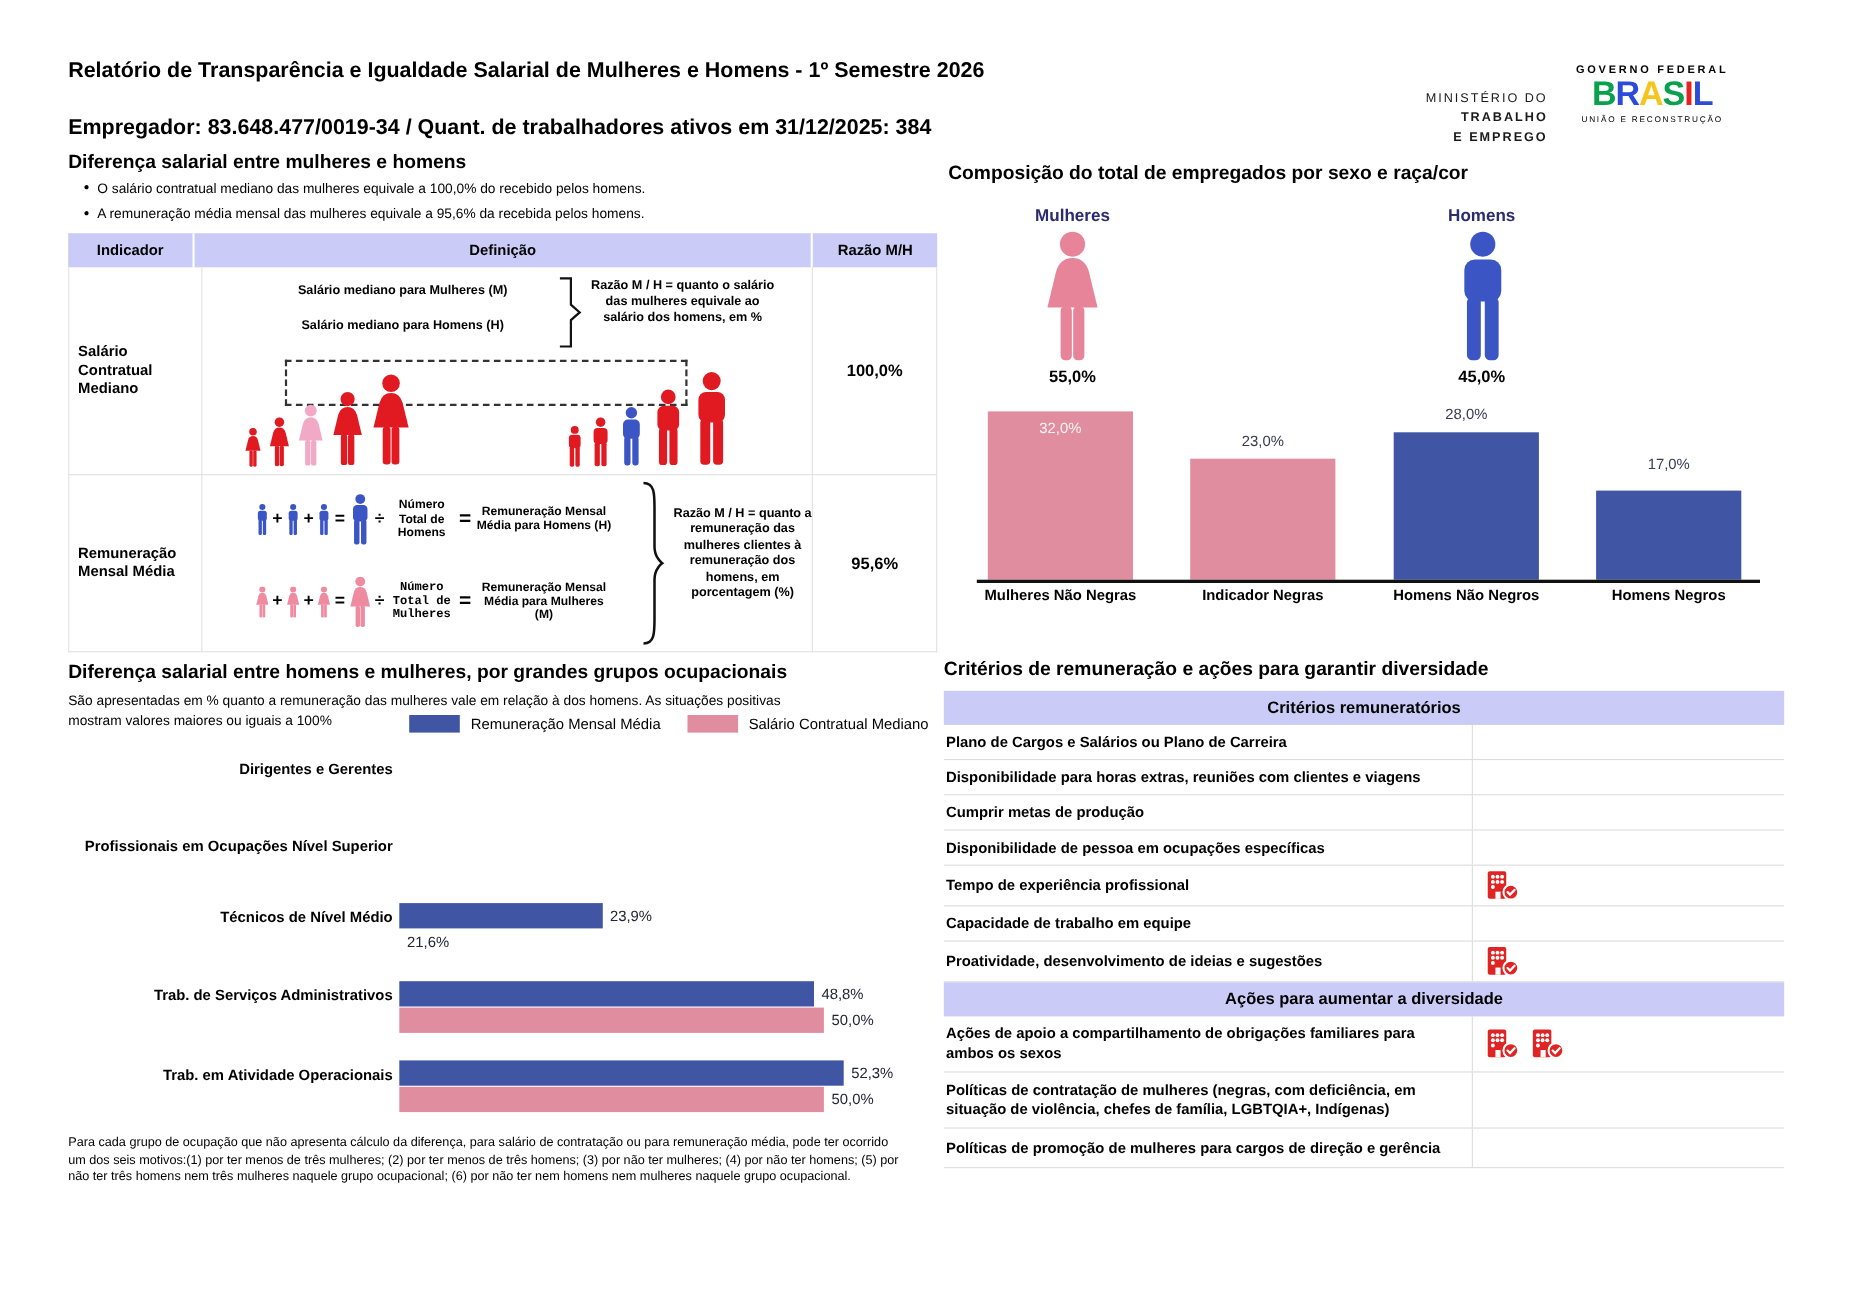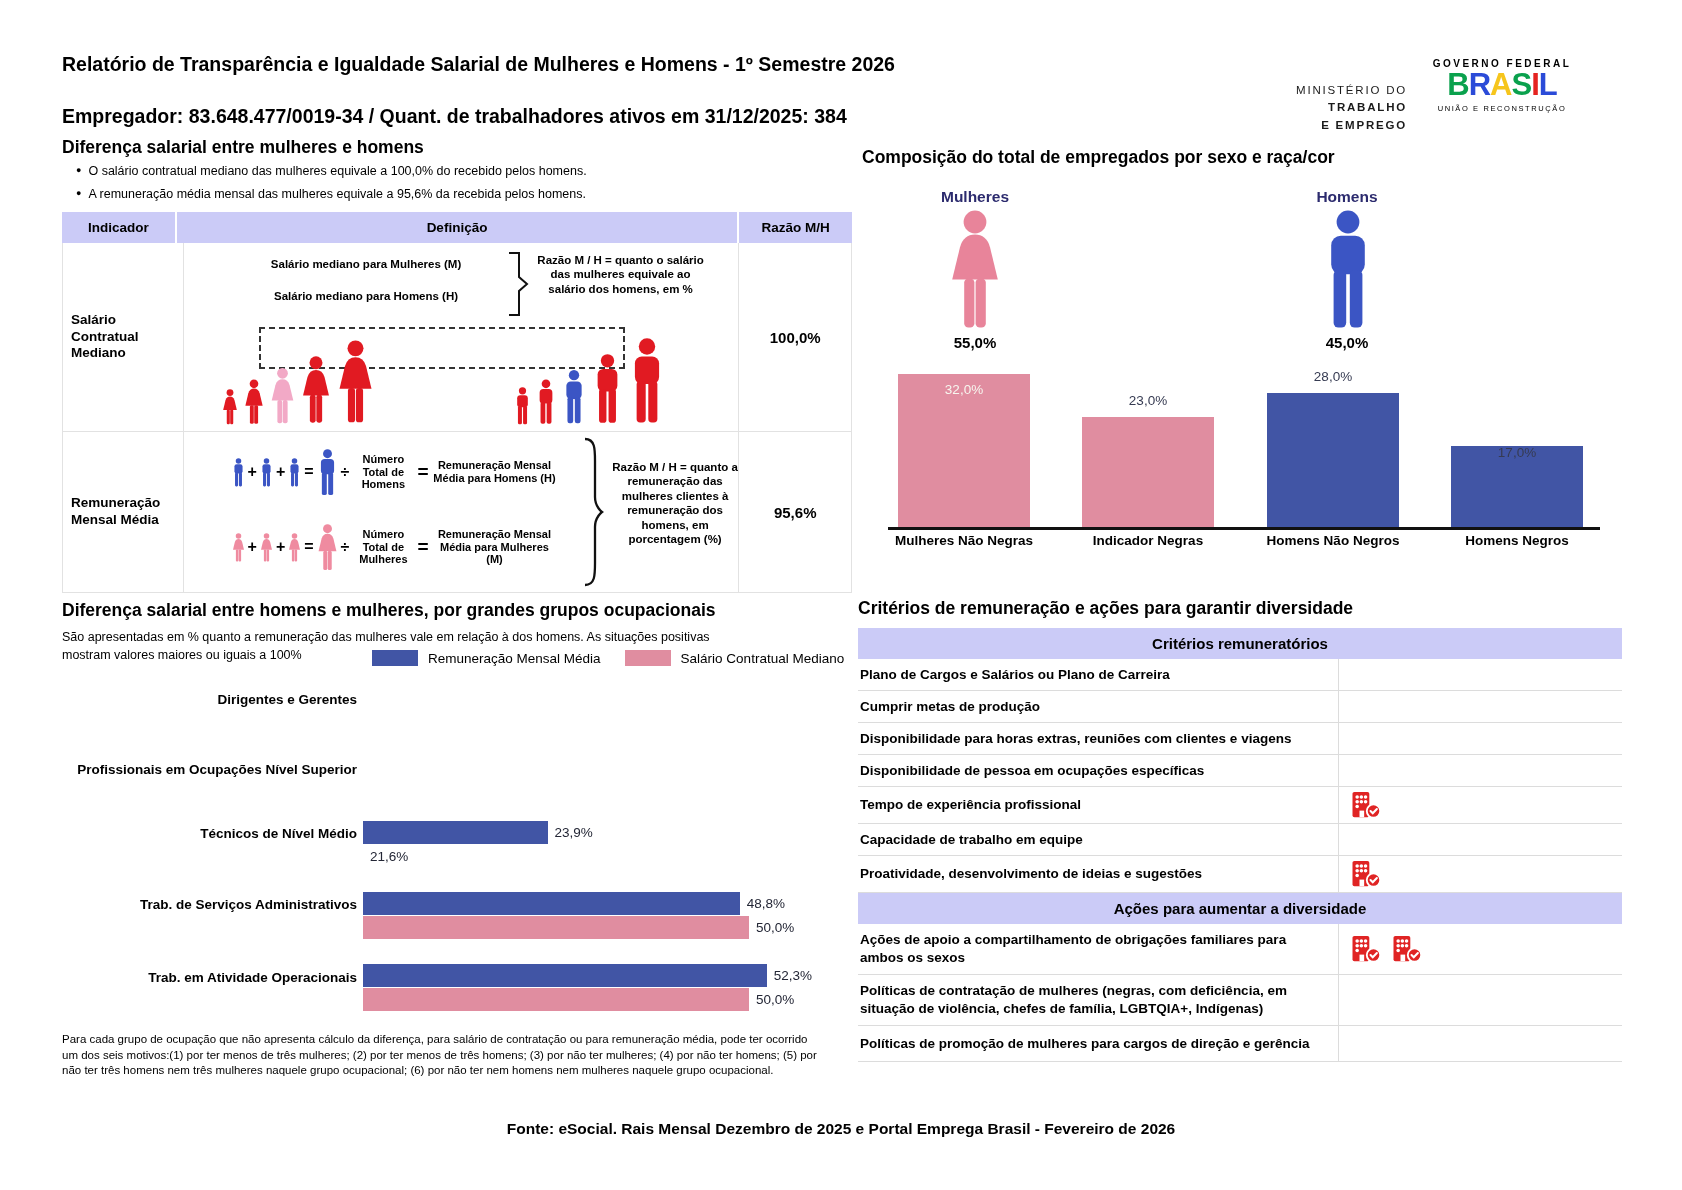--- a/index.html
+++ b/index.html
@@ -218,21 +218,21 @@
             </svg>
           <span class="op">+</span>
           <svg width="13" height="29">
               <use href="#woman" fill="#ef8ba0"></use>
             </svg>
           <span class="op">=</span>
           <svg width="21" height="47">
               <use href="#woman" fill="#ef8ba0"></use>
             </svg>
           <span class="op">÷</span>
-          <span class="ftxt" style="width:62px;">Número Total de Mulheres</span>
+          <span class="ftxt" style="width:62px;font-family:Liberation Mono, monospace;">Número Total de Mulheres</span>
           <span class="eq">=</span>
           <span class="ftxt" style="width:126px;">Remuneração Mensal Média para Mulheres (M)</span>
         </div>
         <svg class="brace-svg" style="left:396px;top:5px;" width="26" height="150">
           <path d="M5 2 C15 2 15 12 15 24 L15 60 C15 70 22 75 22 75 C22 75 15 80 15 90 L15 126 C15 138 15 148 5 148" stroke="#111" stroke-width="2.3" fill="none"></path>
         </svg>
         <div class="def-small" style="left:424px;top:28px;width:135px;">Razão M / H = quanto a remuneração das mulheres clientes à remuneração dos homens, em porcentagem (%)</div>
       </div>
       <div class="ind-cell ind-ratio c3w">95,6%</div>
     </div>
@@ -253,21 +253,21 @@
   <div class="abs gender-pct" style="left:1272px;top:334px;">45,0%</div>
 
   <div class="comp-bar pink" style="left: 898px; height: 152.96px; top: 374.04px;"></div>
   <div class="comp-bar pink" style="left: 1082px; height: 109.94px; top: 417.06px;"></div>
   <div class="comp-bar blue" style="left: 1267px; height: 133.84px; top: 393.16px;"></div>
   <div class="comp-bar blue" style="left: 1451px; height: 81.26px; top: 445.74px;"></div>
 
   <div class="comp-val inside" style="left: 898px; top: 382.04px;">32,0%</div>
   <div class="comp-val" style="left: 1082px; top: 393.06px;">23,0%</div>
   <div class="comp-val" style="left: 1267px; top: 369.16px;">28,0%</div>
-  <div class="comp-val" style="left: 1451px; top: 445px;">17,0%</div>
+  <div class="comp-val" style="left: 1451px; top: 414px;">17,0%</div>
 
   <div class="comp-axis"></div>
 
   <div class="comp-cat" style="left:869px;">Mulheres Não Negras</div>
   <div class="comp-cat" style="left:1053px;">Indicador Negras</div>
   <div class="comp-cat" style="left:1238px;">Homens Não Negros</div>
   <div class="comp-cat" style="left:1422px;">Homens Negros</div>
 
   <div class="abs sect-title" style="left:62px;top:600px;">Diferença salarial entre homens e mulheres, por grandes grupos ocupacionais</div>
   <div class="abs occ-sub" style="left:62px;top:628px;">São apresentadas em % quanto a remuneração das mulheres vale em relação à dos homens. As situações positivas mostram valores maiores ou iguais a 100%</div>
@@ -317,25 +317,25 @@
   <div class="abs sect-title" style="left:858px;top:598px;">Critérios de remuneração e ações para garantir diversidade</div>
 
   <div class="abs crit">
     <div class="band">Critérios remuneratórios</div>
 
     <div class="crit-row" style="min-height:31px;">
       <div class="crit-label">Plano de Cargos e Salários ou Plano de Carreira</div>
       <div class="crit-value"></div>
     </div>
     <div class="crit-row" style="min-height:31px;">
+      <div class="crit-label">Disponibilidade para horas extras, reuniões com clientes e viagens</div>
+      <div class="crit-value"></div>
+    </div>
+    <div class="crit-row" style="min-height:31px;">
       <div class="crit-label">Cumprir metas de produção</div>
-      <div class="crit-value"></div>
-    </div>
-    <div class="crit-row" style="min-height:31px;">
-      <div class="crit-label">Disponibilidade para horas extras, reuniões com clientes e viagens</div>
       <div class="crit-value"></div>
     </div>
     <div class="crit-row" style="min-height:31px;">
       <div class="crit-label">Disponibilidade de pessoa em ocupações específicas</div>
       <div class="crit-value"></div>
     </div>
     <div class="crit-row" style="min-height:36px;">
       <div class="crit-label">Tempo de experiência profissional</div>
       <div class="crit-value">
         <svg class="crit-icon">
@@ -372,15 +372,14 @@
     <div class="crit-row" style="min-height:50px;">
       <div class="crit-label">Políticas de contratação de mulheres (negras, com deficiência, em situação de violência, chefes de família, LGBTQIA+, Indígenas)</div>
       <div class="crit-value"></div>
     </div>
     <div class="crit-row" style="min-height:35px;">
       <div class="crit-label">Políticas de promoção de mulheres para cargos de direção e gerência</div>
       <div class="crit-value"></div>
     </div>
   </div>
 
-  <div class="abs footer">Fonte: eSocial. Rais Mensal Dezembro de 2025 e Portal Emprega Brasil - Fevereiro de 2026</div>
 
 </div>
 
 </body></html>

